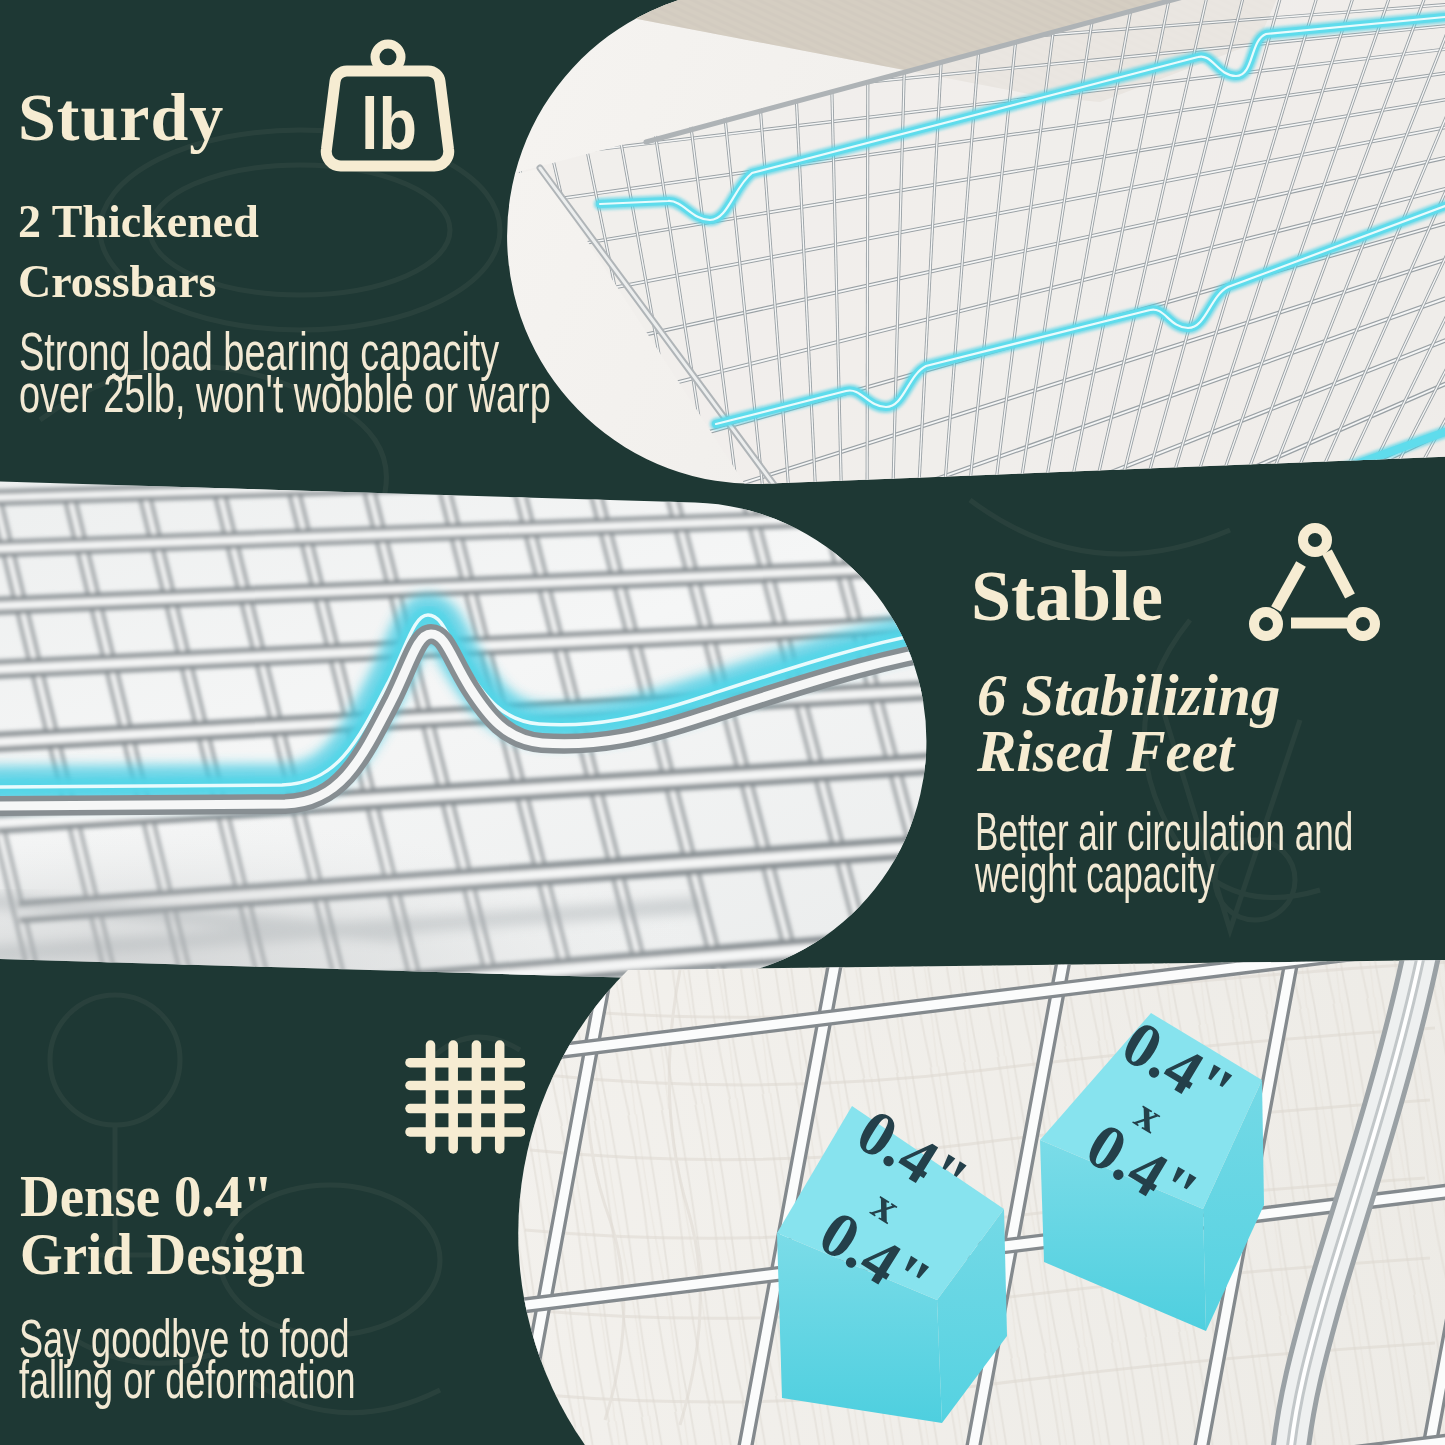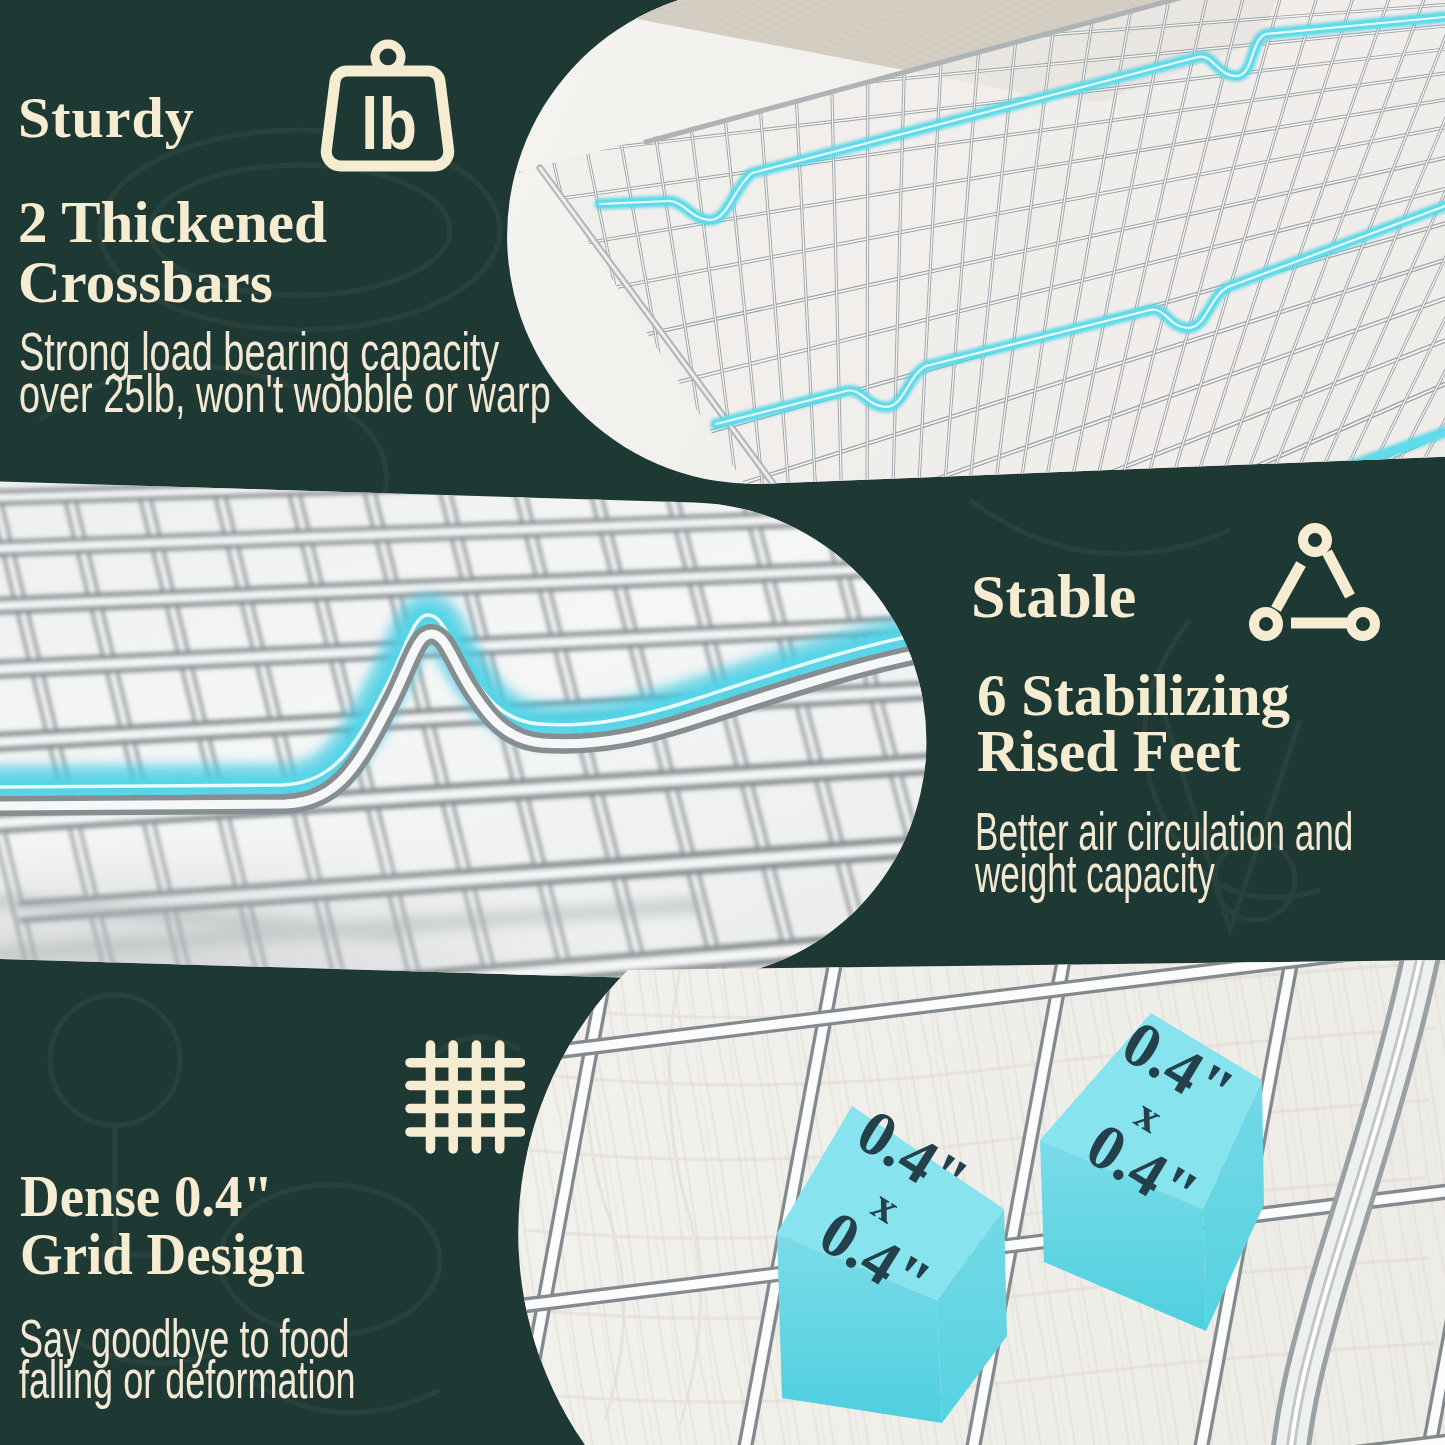--- a/index.html
+++ b/index.html
@@ -345,46 +345,46 @@
 <polygon points="1151,1013 1262,1080 1203,1209 1040,1140" fill="#87e3ee"></polygon>
 <g transform="rotate(31 1150 1110)" font-family="Liberation Serif,serif" font-weight="bold" fill="#24404a" text-anchor="middle">
   <text x="1152" y="1080" font-size="64">0.4"</text>
   <text x="1152" y="1130" font-size="44">x</text>
   <text x="1174" y="1186" font-size="64">0.4"</text>
 </g>
 </g>
   </svg>
 </div>
 
-<div class="h1" style="left:18px;top:74px;font-size:58px;line-height:87px;">Sturdy</div>
+<div class="h1" style="left:18px;top:74px;font-size:68px;line-height:87px;">Sturdy</div>
 
 <svg class="abs" style="left:320px;top:30px" width="135" height="150" viewBox="0 0 135 150">
   <circle cx="68" cy="27" r="13" fill="none" stroke="#f6ecd2" stroke-width="9"></circle>
   <path d="M 27,41 L 108,41 A 12 12 0 0 1 120,51.5 L 128.5,119 A 14.5 14.5 0 0 1 114,136 L 21,136 A 14.5 14.5 0 0 1 6.5,119 L 15,51.5 A 12 12 0 0 1 27,41 Z" fill="#1e3834" stroke="#f6ecd2" stroke-width="11"></path>
   <text x="69" y="119" font-family="Liberation Sans,sans-serif" font-weight="bold" font-size="72" fill="#f6ecd2" text-anchor="middle" textLength="56" lengthAdjust="spacingAndGlyphs">lb</text>
 </svg>
 
-<div class="h2" style="left:18px;top:192px;font-size:59px;line-height:60px;">2 Thickened<br>Crossbars</div>
+<div class="h2" style="left:18px;top:192px;font-size:46px;line-height:60px;">2 Thickened<br>Crossbars</div>
 
 <div class="bd" style="left:19px;top:331px;font-size:53px;line-height:42px;transform:scaleX(0.715);">Strong load bearing capacity<br>over 25lb, won't wobble or warp</div>
 
-<div class="h1" style="left:971px;top:553px;font-size:62px;line-height:87px;letter-spacing:0;text-align:center;">Stable</div>
+<div class="h1" style="left:971px;top:553px;font-size:72px;line-height:87px;letter-spacing:0;text-align:center;">Stable</div>
 
 <svg class="abs" style="left:1243px;top:517px" width="145" height="132" viewBox="0 0 145 132">
   <g stroke="#f6ecd2" fill="none">
     <circle cx="72" cy="23" r="12" stroke-width="10"></circle>
     <circle cx="23" cy="107" r="12" stroke-width="10"></circle>
     <circle cx="120" cy="107" r="12" stroke-width="10"></circle>
     <line x1="84" y1="35" x2="107" y2="79" stroke-width="11"></line>
     <line x1="58" y1="47" x2="33" y2="92" stroke-width="11"></line>
     <line x1="48" y1="106" x2="104" y2="106" stroke-width="11"></line>
   </g>
 </svg>
 
-<div class="h2" style="left:977px;top:667px;font-size:59px;line-height:56px;">6 Stabilizing<br>Rised Feet</div>
+<div class="h2" style="left:977px;top:667px;font-size:59px;line-height:56px;font-style:italic;">6 Stabilizing<br>Rised Feet</div>
 
 <div class="bd" style="left:975px;top:811px;font-size:53px;line-height:42px;transform:scaleX(0.662);">Better air circulation and<br>weight capacity</div>
 
 
 <svg class="abs" style="left:405px;top:1040px" width="120" height="114" viewBox="0 0 120 114">
   <g stroke="#f6ecd2" stroke-width="9.5" stroke-linecap="round">
     <line x1="25.5" y1="5" x2="25.5" y2="109"></line>
     <line x1="48.2" y1="5" x2="48.2" y2="109"></line>
     <line x1="71.4" y1="5" x2="71.4" y2="109"></line>
     <line x1="94.7" y1="5" x2="94.7" y2="109"></line>

